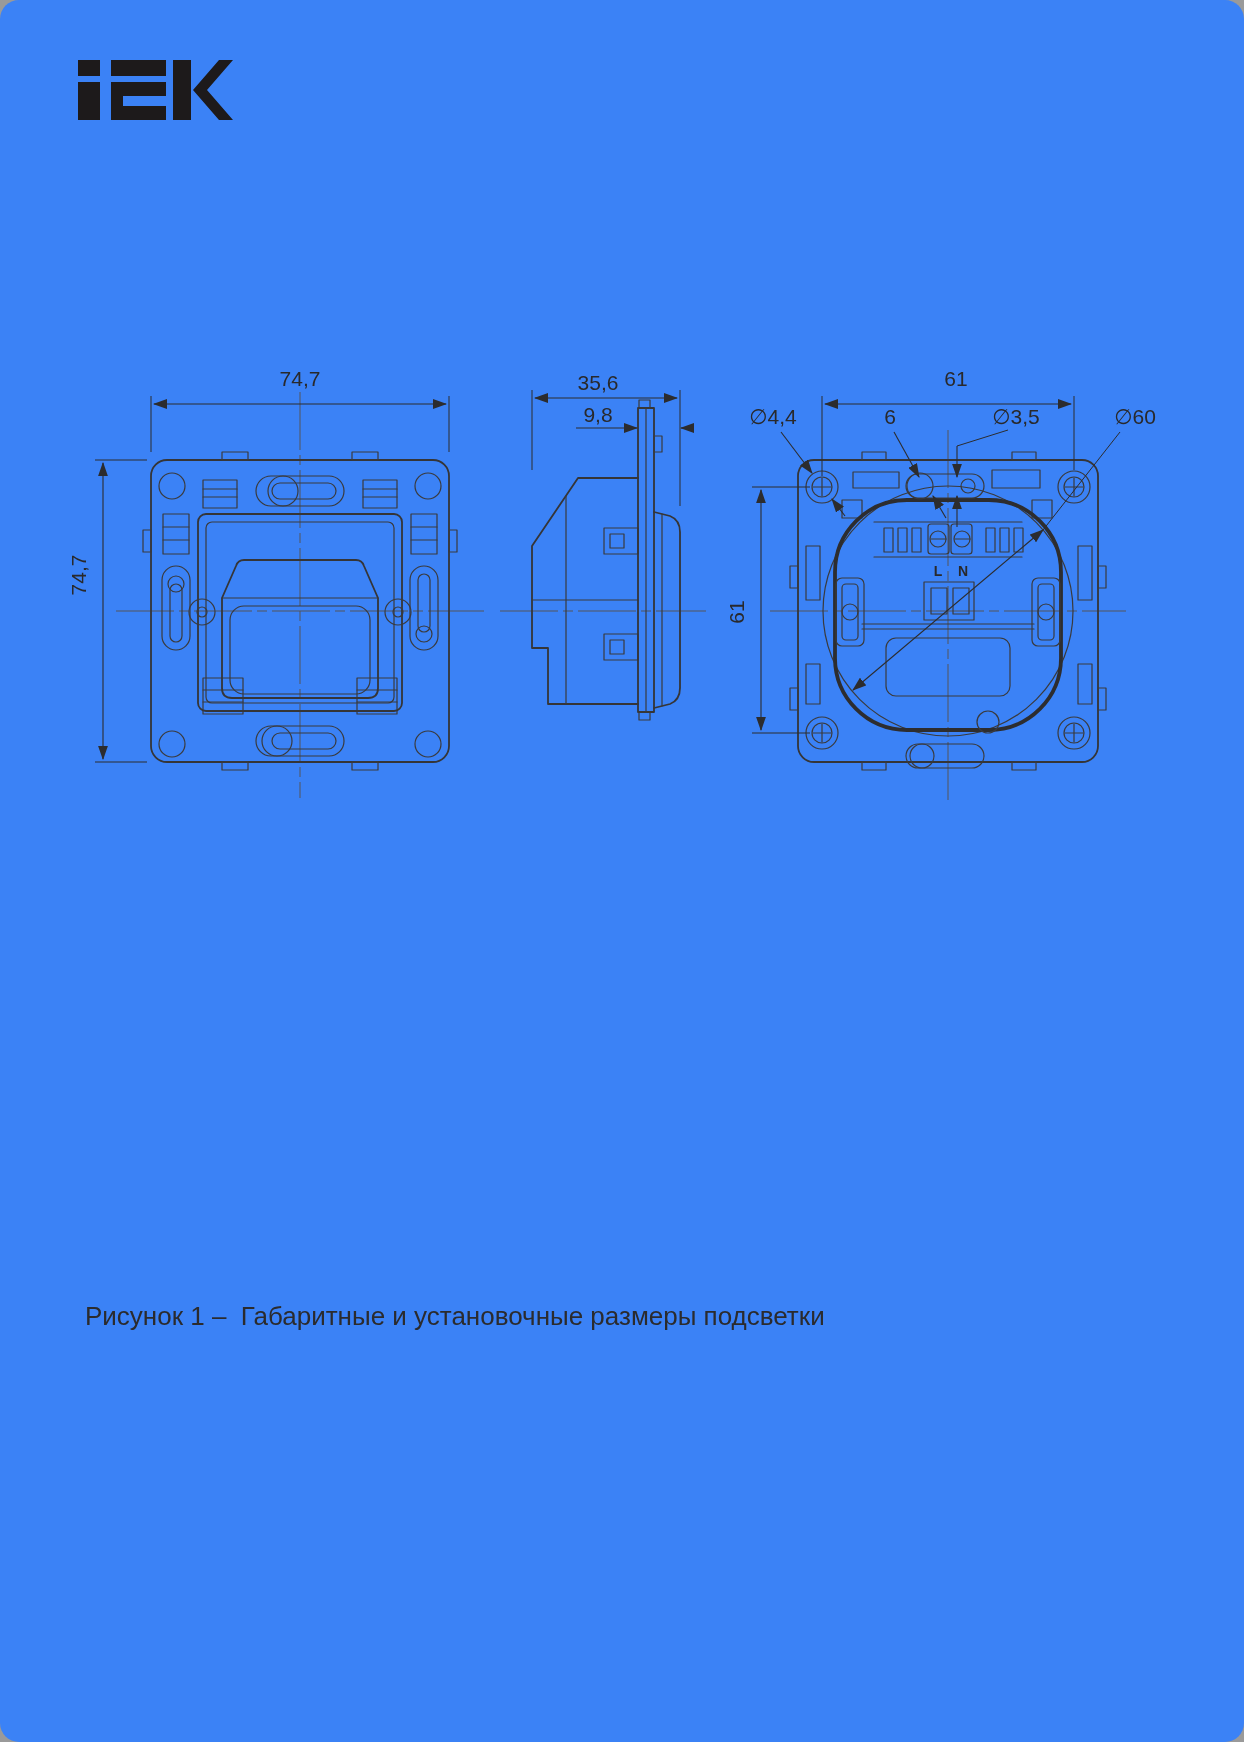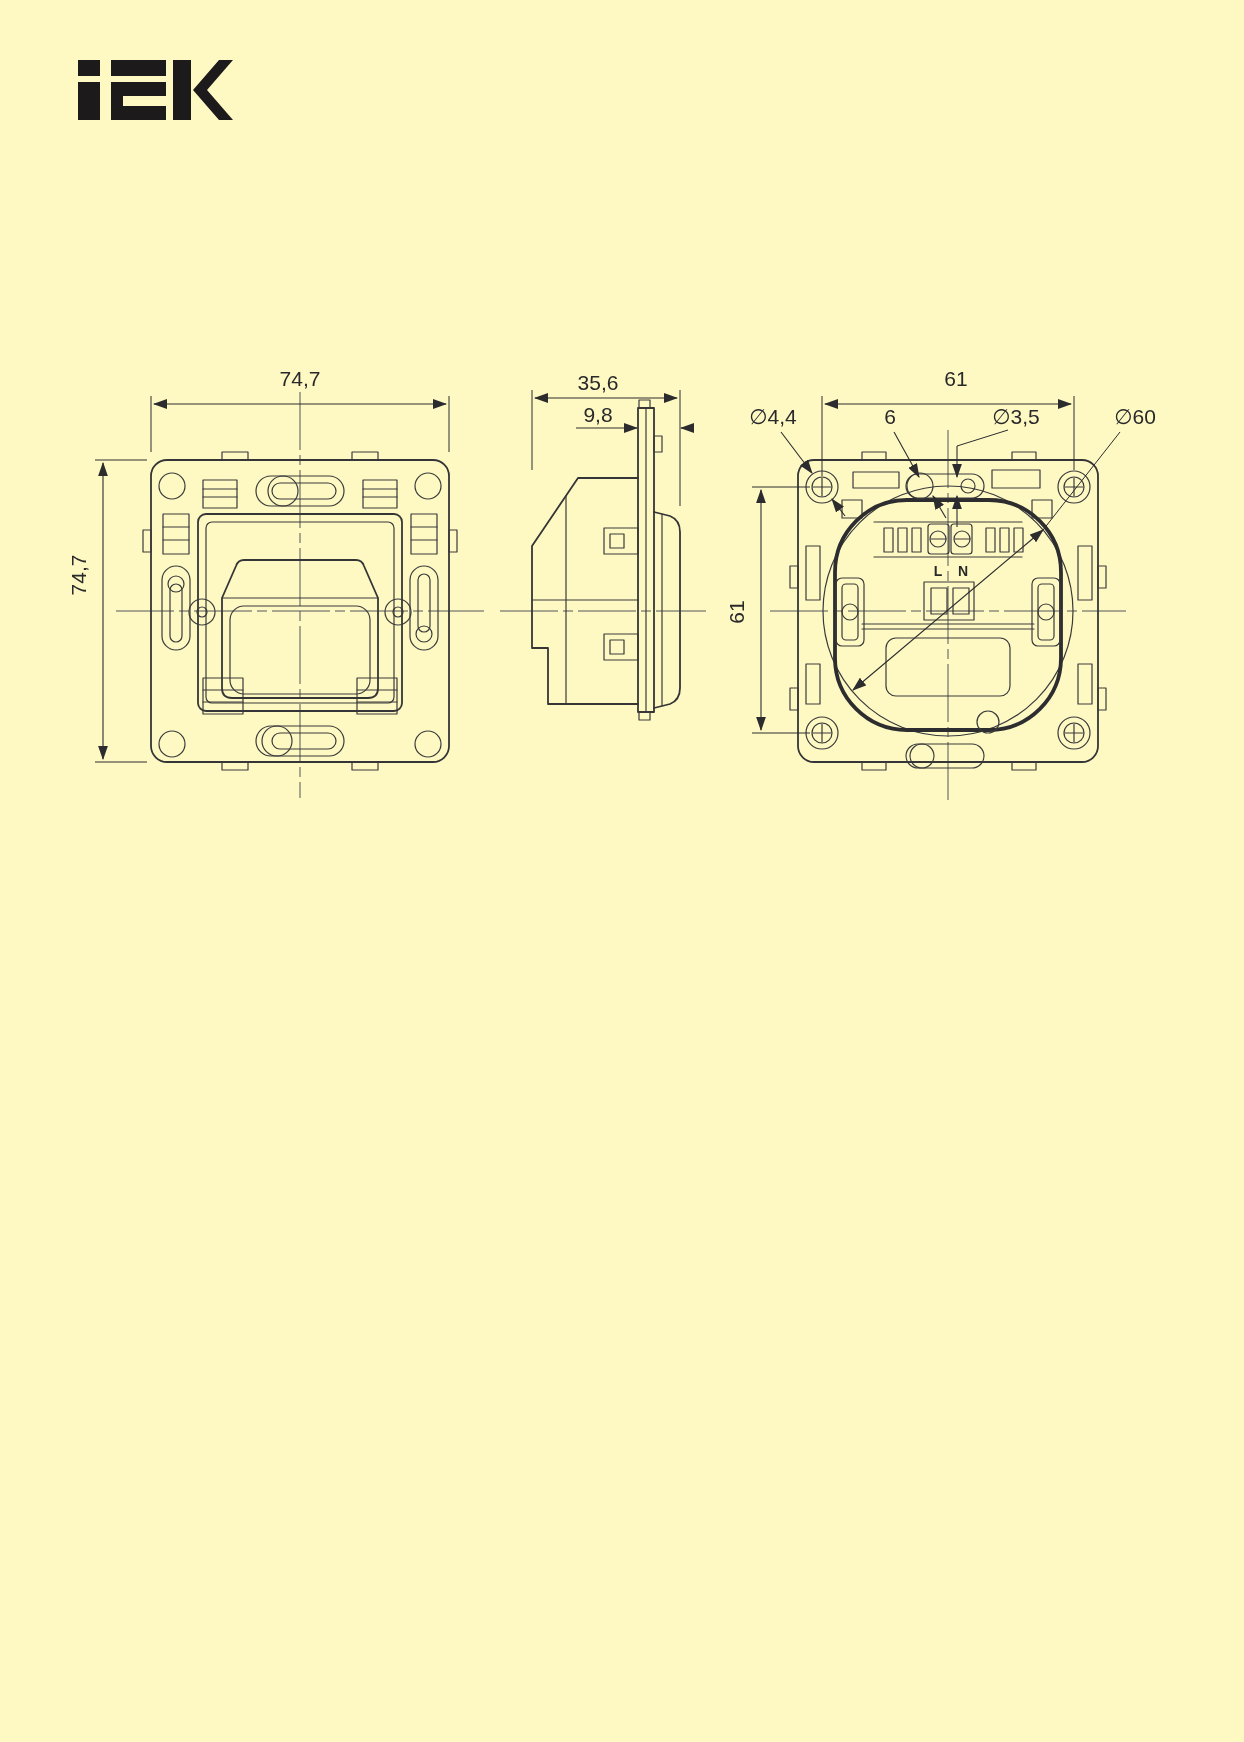--- a/index.html
+++ b/index.html
@@ -1,17 +1,17 @@
 <!DOCTYPE html>
 <html><head>
 <meta charset="utf-8">
 <style>
   html,body{margin:0;padding:0;background:#9a9a9a;}
-  #page{position:relative;width:1244px;height:1742px;background:#fef9c3;margin:0 auto;overflow:hidden;
-        font-family:"Liberation Sans", sans-serif;}
+  #page{position:relative;width:1244px;height:1742px;background:#3b82f6;margin:0 auto;overflow:hidden;
+        font-family:"Liberation Sans", sans-serif;border-radius:19px;}
   #logo-svg{position:absolute;left:76px;top:60px;}
   #drawing-svg{position:absolute;left:0;top:0;}
   .caption{position:absolute;left:85px;top:1301px;font-size:26px;color:#2b2b2d;
            font-family:"Liberation Sans", sans-serif;white-space:pre;}
   
   .ln{fill:none;stroke:#3a3a3c;stroke-width:1.2;stroke-linejoin:round;stroke-linecap:round;}
   .md{fill:none;stroke:#353537;stroke-width:1.8;stroke-linejoin:round;stroke-linecap:round;}
   .tk{fill:none;stroke:#2d2d2f;stroke-width:3.8;stroke-linejoin:round;}
   .cl{fill:none;stroke:#55555a;stroke-width:1;stroke-dasharray:58 5 10 5;}
   .dim{fill:none;stroke:#2c2c2e;stroke-width:1.1;}
@@ -335,14 +335,15 @@
       </g>
 
       <g>
         <line class="wit" x1="1120" y1="432" x2="1043" y2="530"></line>
         <line class="dim" x1="1043" y1="530" x2="853" y2="690" marker-start="url(#ah)" marker-end="url(#ah)"></line>
         <text class="txt" x="1135" y="424" text-anchor="middle">∅60</text>
       </g>
     </g>
   </svg>
 
+  <div class="caption">Рисунок 1 –  Габаритные и установочные размеры подсветки</div>
 
 </div>
 
 </body></html>

